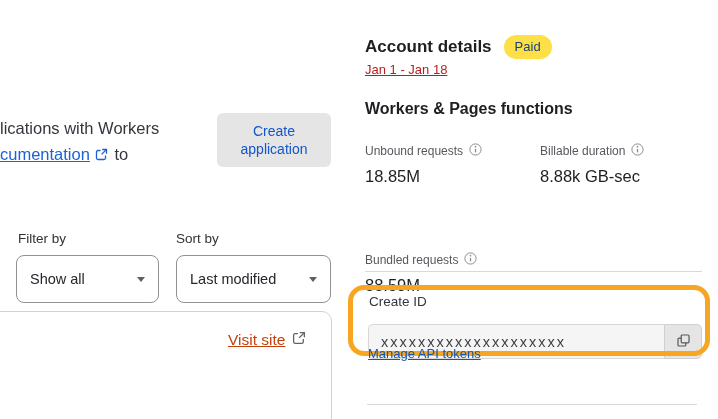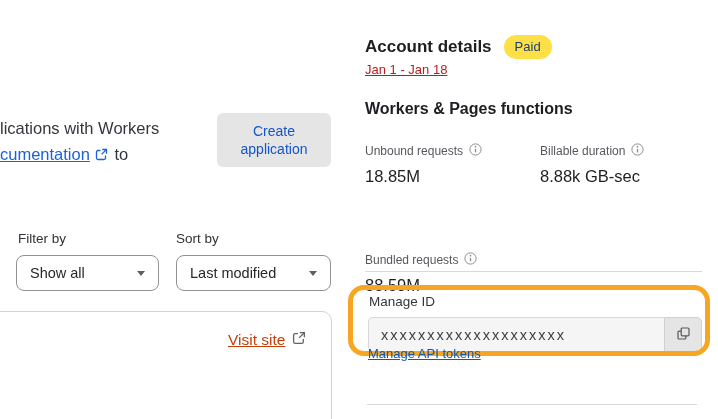--- a/index.html
+++ b/index.html
@@ -47,21 +47,21 @@
   }
   .field-label {
     position: absolute;
     top: 231px;
     font-size: 13.5px;
     color: #2f3237;
   }
   .dropdown {
     position: absolute;
     top: 255px;
-    height: 36px;
+    height: 48px;
     box-sizing: border-box;
     background: #fff;
     border: 1px solid #8f9297;
     border-radius: 8px;
     display: flex;
     align-items: center;
     justify-content: space-between;
     padding: 0 13px;
     font-size: 14.5px;
     color: #24272b;
@@ -156,21 +156,21 @@
   .acct-id-label {
     position: absolute;
     left: 369px;
     top: 294px;
     font-size: 13.5px;
     color: #33373d;
   }
   .acct-id-group {
     position: absolute;
     left: 368px;
-    top: 317px;
+    top: 324px;
     width: 334px;
     height: 35px;
     display: flex;
     justify-content: space-between;
   }
   .acct-id-input {
     flex: 1;
     min-width: 0;
     box-sizing: border-box;
     background: #f5f5f5;
@@ -284,21 +284,21 @@
             <line x1="6.5" y1="5.9" x2="6.5" y2="9.4" stroke="#8b8d91" stroke-width="1.3"></line>
             <circle cx="6.5" cy="3.7" r="0.85" fill="#8b8d91"></circle>
           </svg></span>
     </div>
     <div class="stat-value">88.59M</div>
   </div>
 
   <div class="divider" style="left:365px; top:271px; width:337px;"></div>
   <div class="divider" style="left:367px; top:404px; width:330px;"></div>
 
-  <div class="acct-id-label">Manage ID</div>
+  <div class="acct-id-label">Create ID</div>
   <div class="acct-id-group">
     <input class="acct-id-input" readonly="" value="xxxxxxxxxxxxxxxxxxxx" style="">
     <button class="copy-btn">
       <span><svg width="15" height="15" viewBox="0 0 15 15">
             <rect x="2" y="5.2" width="7.8" height="7.8" rx="1" fill="none" stroke="#55585c" stroke-width="1.2"></rect>
             <rect x="5.2" y="2" width="7.8" height="7.8" rx="1" fill="#e5e5e5" stroke="#55585c" stroke-width="1.2"></rect>
           </svg></span>
     </button>
   </div>
 

